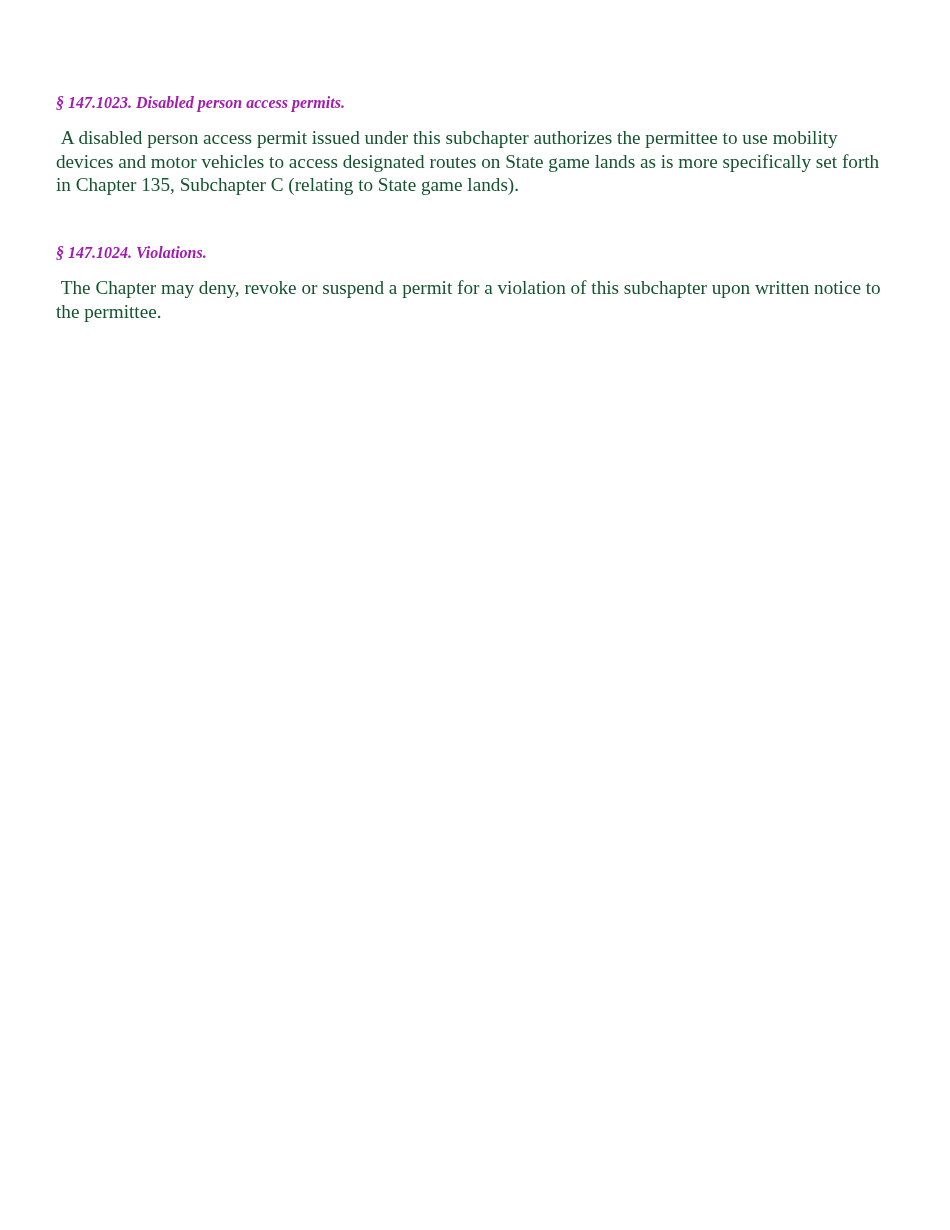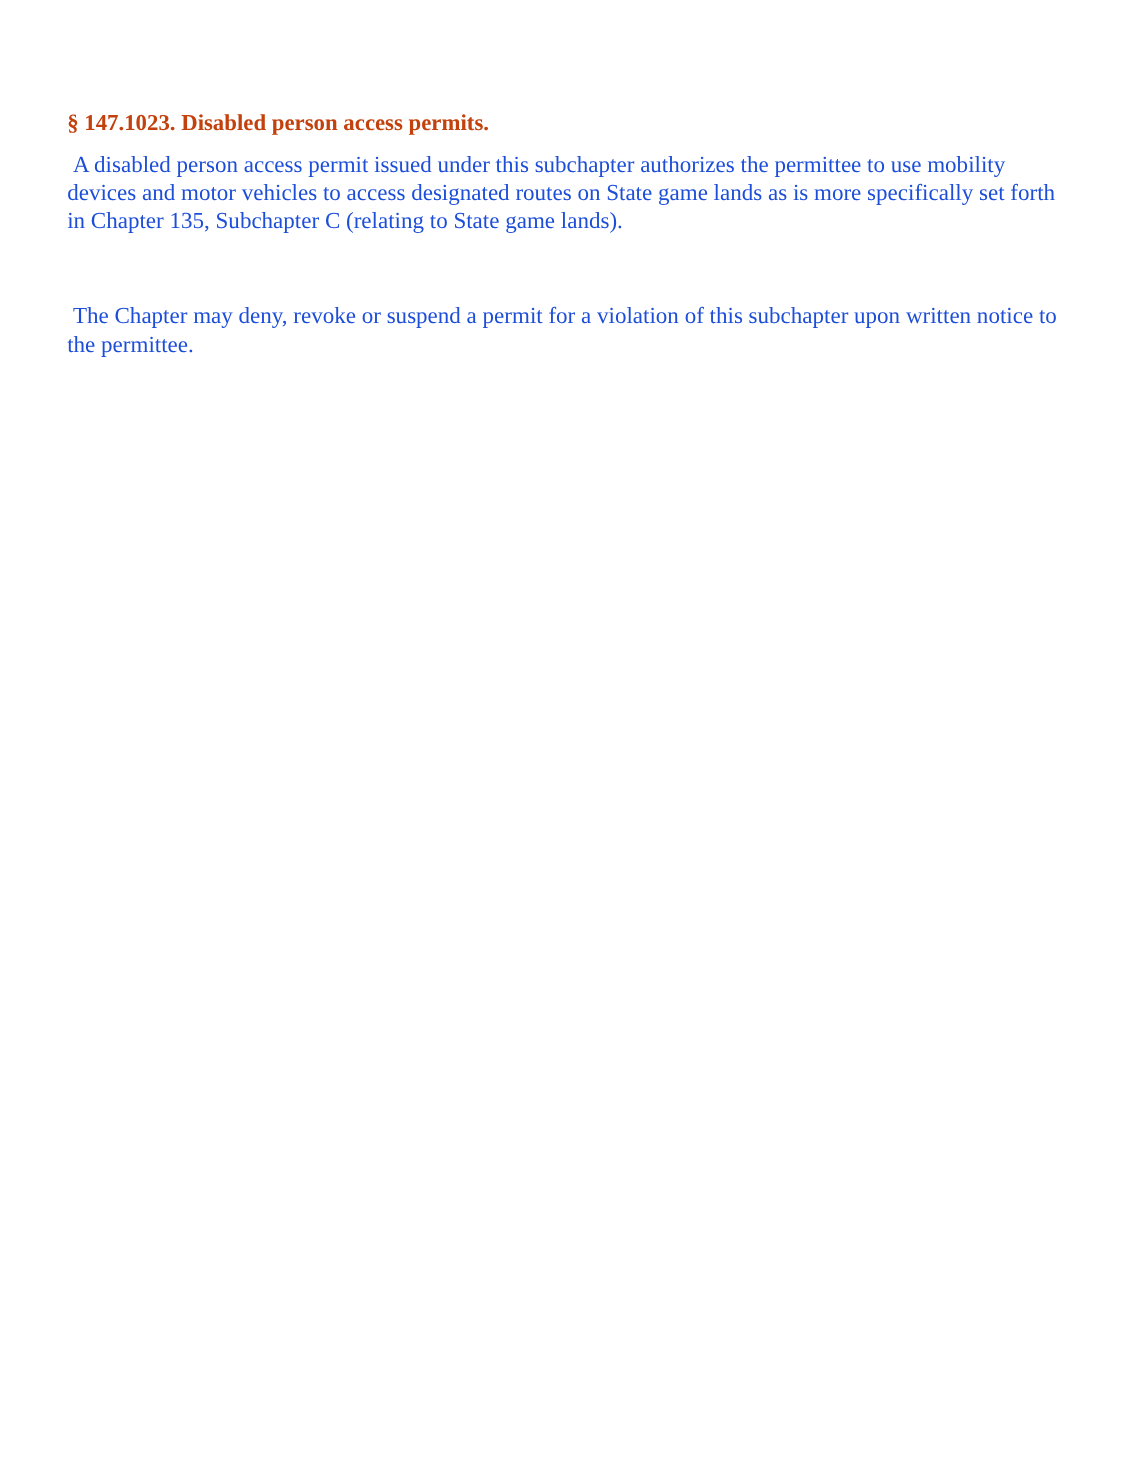--- a/index.html
+++ b/index.html
@@ -21,42 +21,44 @@
       top: 0;
       width: 840px;
     }
     .section {
       position: absolute;
       left: 0;
       width: 840px;
     }
     .section-heading {
       margin: 0;
-      font-size: 19px;
+      font-size: 16px;
       font-weight: bold;
       line-height: 24px;
-      color: #c2410c;
+      color: #a21caf;
       white-space: nowrap;
+      font-style: italic;
     }
     .section-body {
       margin: 0;
       font-size: 19.2px;
       line-height: 23.5px;
-      color: #1d4ed8;
+      color: #14532d;
       white-space: pre-wrap;
     }
     #sec1 { top: 91px; }
     #sec1 .section-body { margin-top: 11px; }
     #sec2 { top: 241px; }
     #sec2 .section-body { margin-top: 11px; }
   </style>
 </head>
 <body>
 
 <div class="page">
   <div class="section" id="sec1">
     <h2 class="section-heading">§ 147.1023. Disabled person access permits.</h2>
     <p class="section-body"> A disabled person access permit issued under this subchapter authorizes the permittee to use mobility devices and motor vehicles to access designated routes on State game lands as is more specifically set forth in Chapter 135, Subchapter C (relating to State game lands).</p>
   </div>
   <div class="section" id="sec2">
+    <h2 class="section-heading">§ 147.1024. Violations.</h2>
     <p class="section-body"> The Chapter may deny, revoke or suspend a permit for a violation of this subchapter upon written notice to the permittee.</p>
   </div>
 </div>
 
 </body></html>

